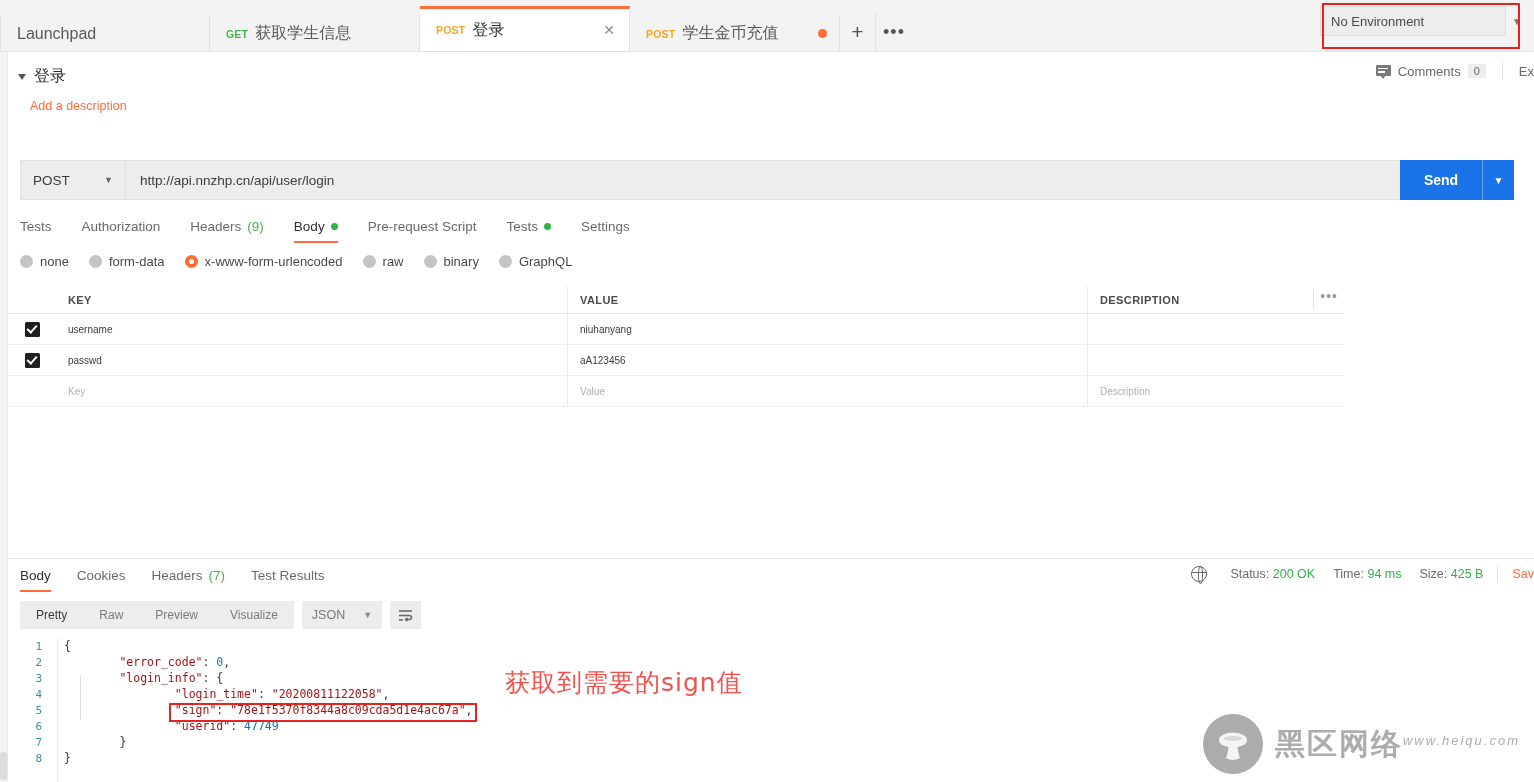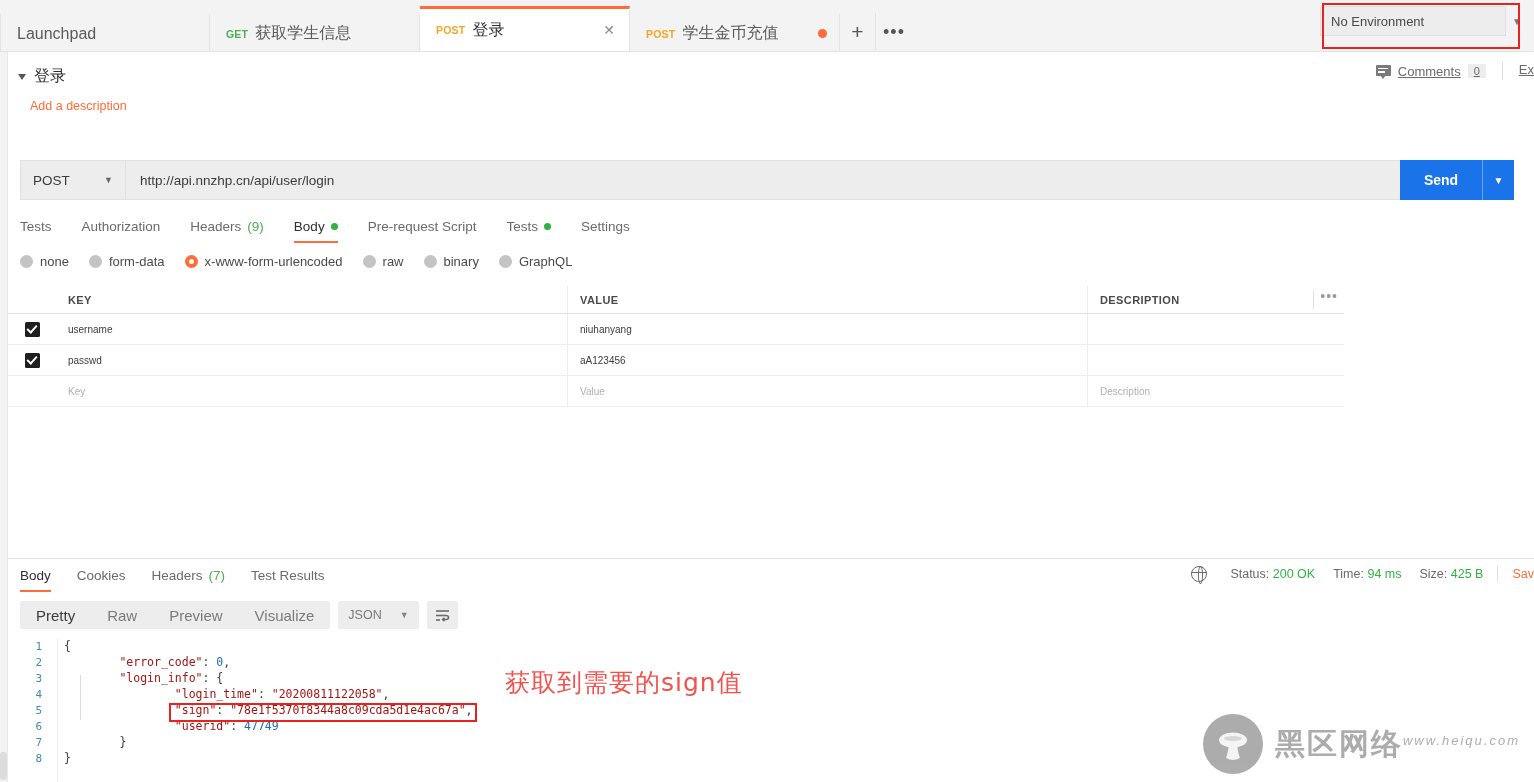--- a/index.html
+++ b/index.html
@@ -57,21 +57,21 @@
     position:absolute; left:1322px; top:3px; width:198px; height:46px;
     border:2px solid #e8231f; pointer-events:none;
   }
 
   
   .req-head { position:absolute; top:52px; left:0; width:1534px; height:88px; background:#fff; }
   .req-title-row { display:flex; align-items:center; padding:14px 0 0 18px; gap:8px; }
   .caret-down { width:0;height:0;border-left:4.5px solid transparent;border-right:4.5px solid transparent;border-top:6px solid #555; }
   .req-title { font-size:16px; color:#2f2f2f; font-weight:400; }
   .req-desc { margin:12px 0 0 30px; font-size:12.5px; color:#ff6c37; }
-  .head-right { position:absolute; right:0px; top:10px; display:flex; gap:4px; font-size:13px; color:#6a6a6a;text-decoration:underline; }
+  .head-right { position:absolute; right:0px; top:10px; display:flex; align-items:center; gap:4px; font-size:13px; color:#6a6a6a; }
   .comments-box { display:flex; align-items:center; gap:7px; padding-right:12px; }
   .cmt-icon { width:15px; height:13px; position:relative; }
   .cmt-icon .bubble { position:absolute; left:0; top:0; width:15px; height:11px; background:#7a7a7a; border-radius:1px; }
   .cmt-icon .tail { position:absolute; left:4px; top:10px; width:0;height:0;border-left:3px solid transparent;border-right:3px solid transparent;border-top:4px solid #7a7a7a; }
   .cmt-icon .line1 { position:absolute; left:2.5px; top:3px; width:10px; height:1.5px; background:#fff; }
   .cmt-icon .line2 { position:absolute; left:2.5px; top:6.5px; width:7px; height:1.5px; background:#fff; }
   .cmt-count { background:#ededed; color:#6a6a6a; font-size:11px; padding:1px 6px; }
   .vsep { width:1px; height:18px; background:#e0e0e0; }
   .examples-txt { padding-left:12px; font-size:13px; color:#6a6a6a; }
 
@@ -157,21 +157,21 @@
   .globe::before { content:""; position:absolute; left:5.2px; top:-1.5px; width:3.6px; height:16px; border:1.5px solid #6a6a6a; border-radius:50%; }
   .globe::after { content:""; position:absolute; left:-1.5px; top:5.2px; width:16px; height:0px; border-top:1.5px solid #6a6a6a; }
   .meta-item { padding:0 9px; white-space:nowrap; }
   .meta-item b { font-weight:400; color:#2fb344; }
   .save-resp { padding-left:14px; color:#ff6c37; font-size:12.5px; }
   .meta-vsep { width:1px; height:16px; background:#e0e0e0; margin-left:5px; }
 
   
   .resptoolbar { position:absolute; top:601px; left:20px; display:flex; align-items:center; gap:8px; }
   .seg { display:flex; background:#ededed; border-radius:2px; height:28px; align-items:center; }
-  .seg .s { padding:0 16px; font-size:15px; color:#7a7a7a; height:28px; display:flex; align-items:center;}
+  .seg .s { padding:0 16px; font-size:12px; color:#7a7a7a; height:28px; display:flex; align-items:center;}
   .seg .s.active { color:#3b3b3b; }
   .fmt-select {
     height:28px; background:#ededed; border-radius:2px; display:flex; align-items:center;
     padding:0 10px; gap:18px; font-size:12.5px; color:#7a7a7a; min-width:68px;
   }
   .fmt-select .fcaret { font-size:9px; color:#888; }
   .wrap-btn {
     width:31px; height:28px; background:#ededed; border-radius:2px;
     display:flex; align-items:center; justify-content:center;
   }

